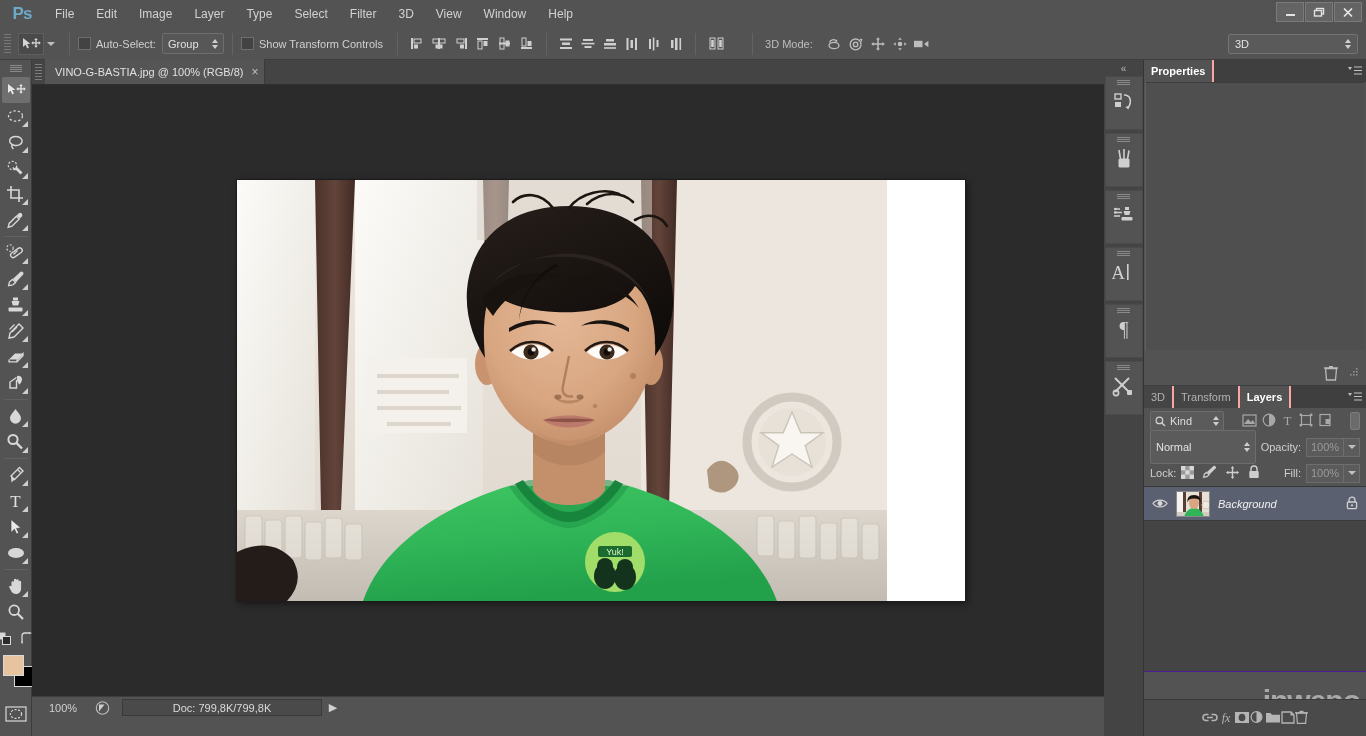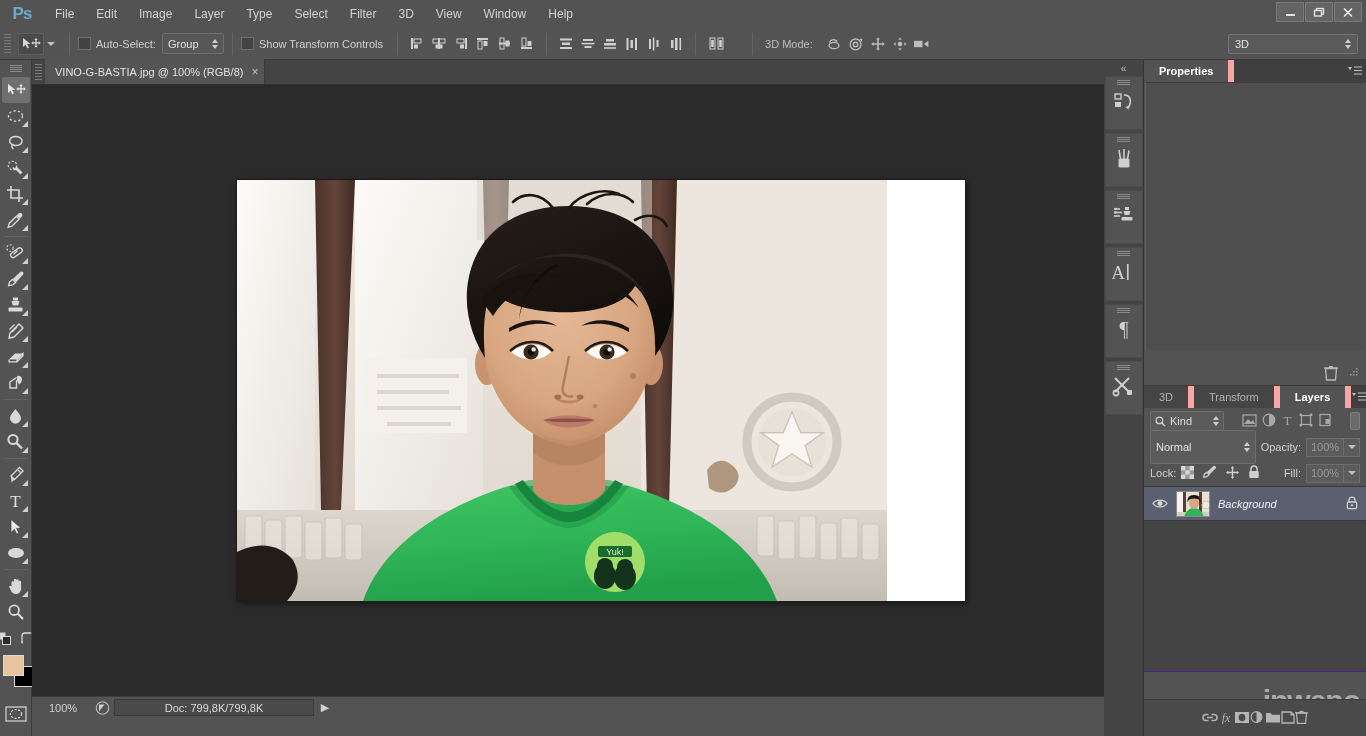--- a/index.html
+++ b/index.html
@@ -155,21 +155,21 @@
   .statusbar {
     position: absolute; left: 32px; top: 696px; width: 1072px; height: 22px;
     background: #535353; border-top: 1px solid #3d3d3d;
     display: flex; align-items: center; font-size: 11px; color: #d0d0d0;
   }
   .sb-zoom { width: 58px; text-align: center; padding-left: 4px; }
   .sb-icon { width: 24px; display: flex; justify-content: center; }
   .sb-doc {
     flex: 0 0 200px; background: #4a4a4a; border: 1px solid #3a3a3a;
     height: 17px; display: flex; align-items: center; justify-content: center;
-    font-size: 11px; color: #dcdcdc;
+    font-size: 11px; color: #dcdcdc; margin-left: 8px;
   }
   .sb-arrow { width: 22px; display: flex; justify-content: center; align-items: center; }
 
   
   .timelinebar {
     position: absolute; left: 32px; top: 718px; width: 1072px; height: 18px;
     background: #3a3a3a; border-top: 1px solid #2b2b2b; display: flex; align-items: stretch;
   }
   .tl-grip { width: 7px; margin: 3px 2px;
     background: repeating-linear-gradient(to bottom, #7d7d7d 0 1px, transparent 1px 3px); }
@@ -202,22 +202,22 @@
 
   
   .rightcol {
     position: absolute; left: 1144px; top: 60px; width: 222px; height: 676px;
     background: #535353;
   }
   .panel-tabs {
     display: flex; align-items: stretch; height: 22px; background: #3f3f3f;
   }
   .ptab {
-    padding: 0 15px; display: flex; align-items: center; font-size: 11px;
-    color: #b2b2b2; background: #454545; border-right: 6px solid #fca5a5;
+    padding: 0 7px; display: flex; align-items: center; font-size: 11px;
+    color: #b2b2b2; background: #454545; border-right: 2px solid #fca5a5;
   }
   .ptab.active { background: #535353; color: #fff; font-weight: bold; }
   .ptab-fill { flex: 1; background: #3f3f3f; }
   .ptab-menu {
     width: 22px; display: flex; align-items: center; justify-content: center;
     background: #3f3f3f;
   }
   .panel-body { background: #535353; }
   .no-props { padding: 9px 12px; font-size: 11px; color: #ffffff; font-weight: bold; }
   .props-empty {

